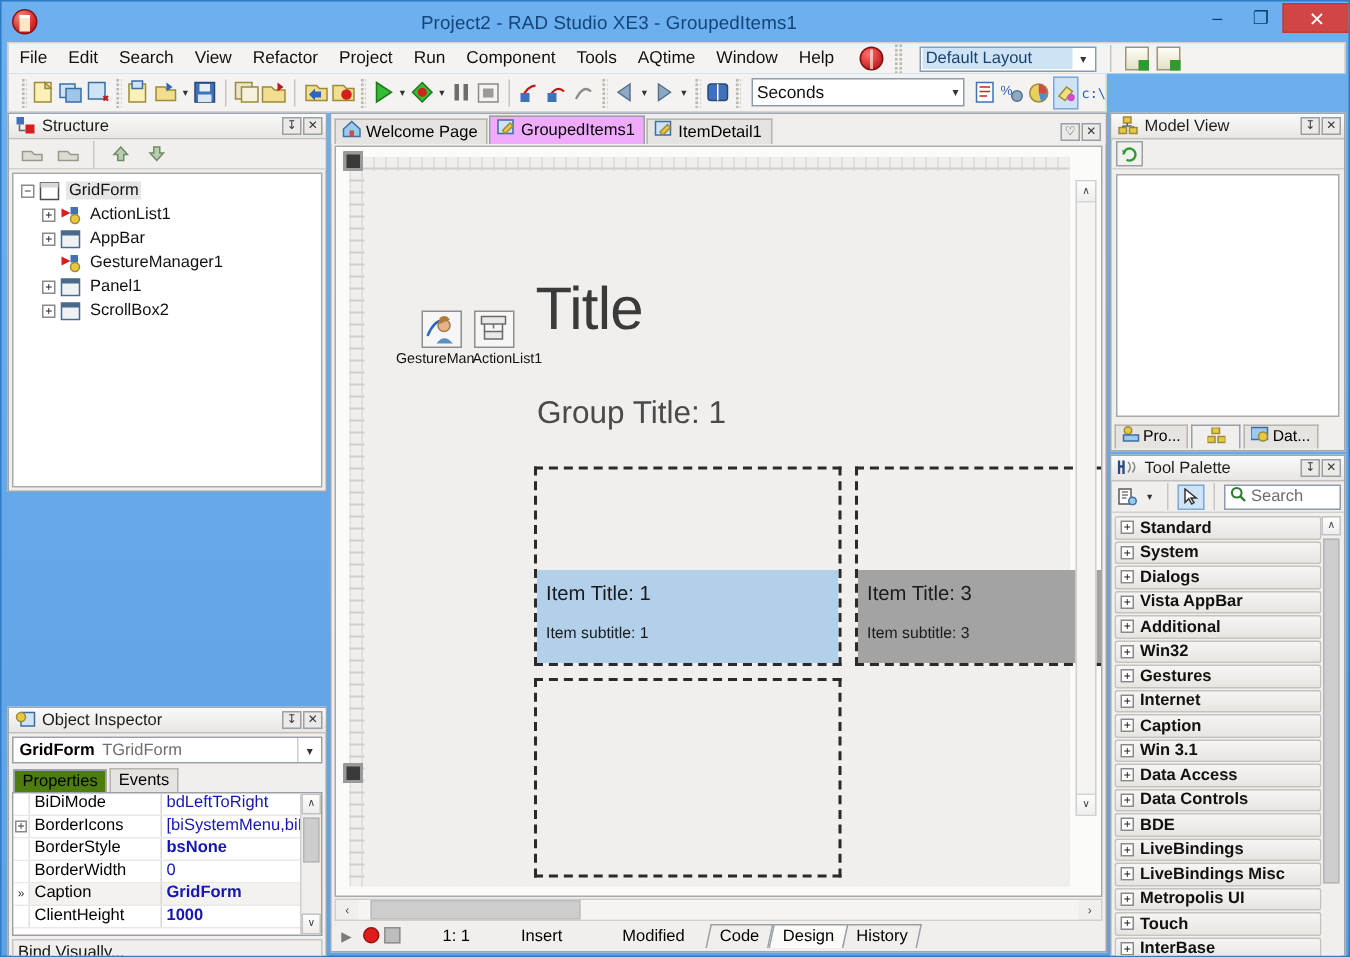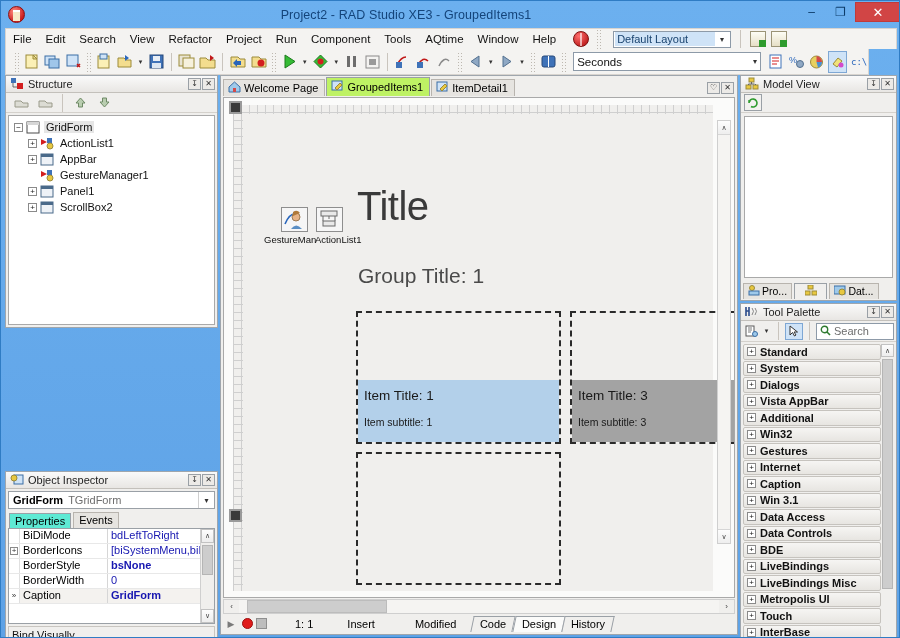--- a/index.html
+++ b/index.html
@@ -90,21 +90,21 @@
     background: linear-gradient(180deg,#fdfdf5,#e6dfc6);
     border: 1px solid #9b9477;
   }
   .sq-icon::after {
     content:""; position:absolute; right:-1px; bottom:-1px; width:7px; height:7px;
     background: #2e9b2e;
   }
 
   
   .toolbar {
-    position: absolute; left: 4px; top: 48px; width: 864px; height: 26px;
+    position: absolute; left: 4px; top: 48px; width: 733px; height: 26px;
     background: #f4f3f1; border: 1px solid #d8d4cf; border-top: none;
     display: flex; align-items: center; padding-left: 6px; gap: 1px;
   }
   .tb {
     width: 22px; height: 22px; display: flex; align-items: center; justify-content: center;
     position: relative;
   }
   .tb svg { display: block; }
   .tb-sep { width: 1px; height: 18px; background: #c9c4bd; margin: 0 4px; }
   .tb-dots { width: 6px; height: 20px; margin: 0 2px;
@@ -168,21 +168,21 @@
   .oi-combo .gray { color: #6d6d6d; }
   .oi-combo .drop {
     margin-left: auto; width: 16px; height: 16px; border-left: 1px solid #cfcfcf;
     display: flex; align-items: center; justify-content: center; font-size: 8px; color: #333;
   }
   .oi-tabs { display: flex; height: 17px; padding-left: 3px; align-items: flex-end; }
   .oi-tab {
     font-size: 11px; padding: 1px 5px; border: 1px solid #b8b4ae; border-bottom: none;
     background: #e6e4e0; margin-right: 2px; line-height: 13px;
   }
-  .oi-tab.active { background: #5eead4; border-color: #9aa0a6; position: relative; top: 1px; }
+  .oi-tab.active { background: #4d7c0f; border-color: #9aa0a6; position: relative; top: 1px; }
   .oi-grid {
     margin: 0 2px; border: 1px solid #9aa0a6; background: #fff; height: 96px;
     position: relative; overflow: hidden;
   }
   .oi-row { display: flex; height: 15px; border-bottom: 1px solid #e8e8e8; font-size: 11px; }
   .oi-row .gut {
     width: 11px; flex: 0 0 auto; border-right: 1px solid #e0e0e0; background: #fff;
     font-size: 8px; text-align: center; line-height: 14px; color: #333;
   }
   .oi-row .gut .box {
@@ -214,21 +214,21 @@
   
   #designer { left: 215px; top: 0; width: 518px; height: 560px; background: #f0efed;
     border: 1px solid #9fa6ad; }
   .dsn-tabs { display: flex; height: 20px; align-items: flex-end; padding-left: 2px;
     background: #f0efed; position: relative; }
   .dsn-tab {
     display: flex; align-items: center; gap: 3px; font-size: 11px; padding: 2px 6px 2px 4px;
     border: 1px solid #b8b4ae; border-bottom: none; background: #e6e4e0; margin-right: 1px;
     height: 17px; line-height: 13px;
   }
-  .dsn-tab.active { background: #bef264; height: 19px; border-color: #9aa0a6; }
+  .dsn-tab.active { background: #f0abfc; height: 19px; border-color: #9aa0a6; }
   .dsn-tab-right { position: absolute; right: 3px; bottom: 2px; display: flex; }
   .dsn-canvas {
     position: absolute; left: 2px; top: 21px; right: 2px; bottom: 36px;
     background: #fbfbfa; border: 1px solid #a9a9a9; overflow: hidden;
   }
   .form-surface {
     position: absolute; left: 9px; top: 7px; width: 480px; height: 486px;
     background: #f0efed;
     background-image:
       repeating-linear-gradient(0deg, #cfcfcf 0 1px, transparent 1px 8px),
@@ -696,20 +696,25 @@
         </div>
         <div class="oi-row">
           <div class="gut"></div>
           <div class="pname">BorderWidth</div>
           <div class="pval">0</div>
         </div>
         <div class="oi-row selrow">
           <div class="gut">»</div>
           <div class="pname">Caption</div>
           <div class="pval bold">GridForm</div>
+        </div>
+        <div class="oi-row">
+          <div class="gut"></div>
+          <div class="pname">ClientHeight</div>
+          <div class="pval bold">1000</div>
         </div>
         <div class="oi-scroll">
           <div class="sb-btn">∧</div>
           <div class="sb-thumb"></div>
           <div class="sb-btn sb-bot">∨</div>
         </div>
       </div>
       <div class="oi-bind">Bind Visually...</div>
 
     </div>

